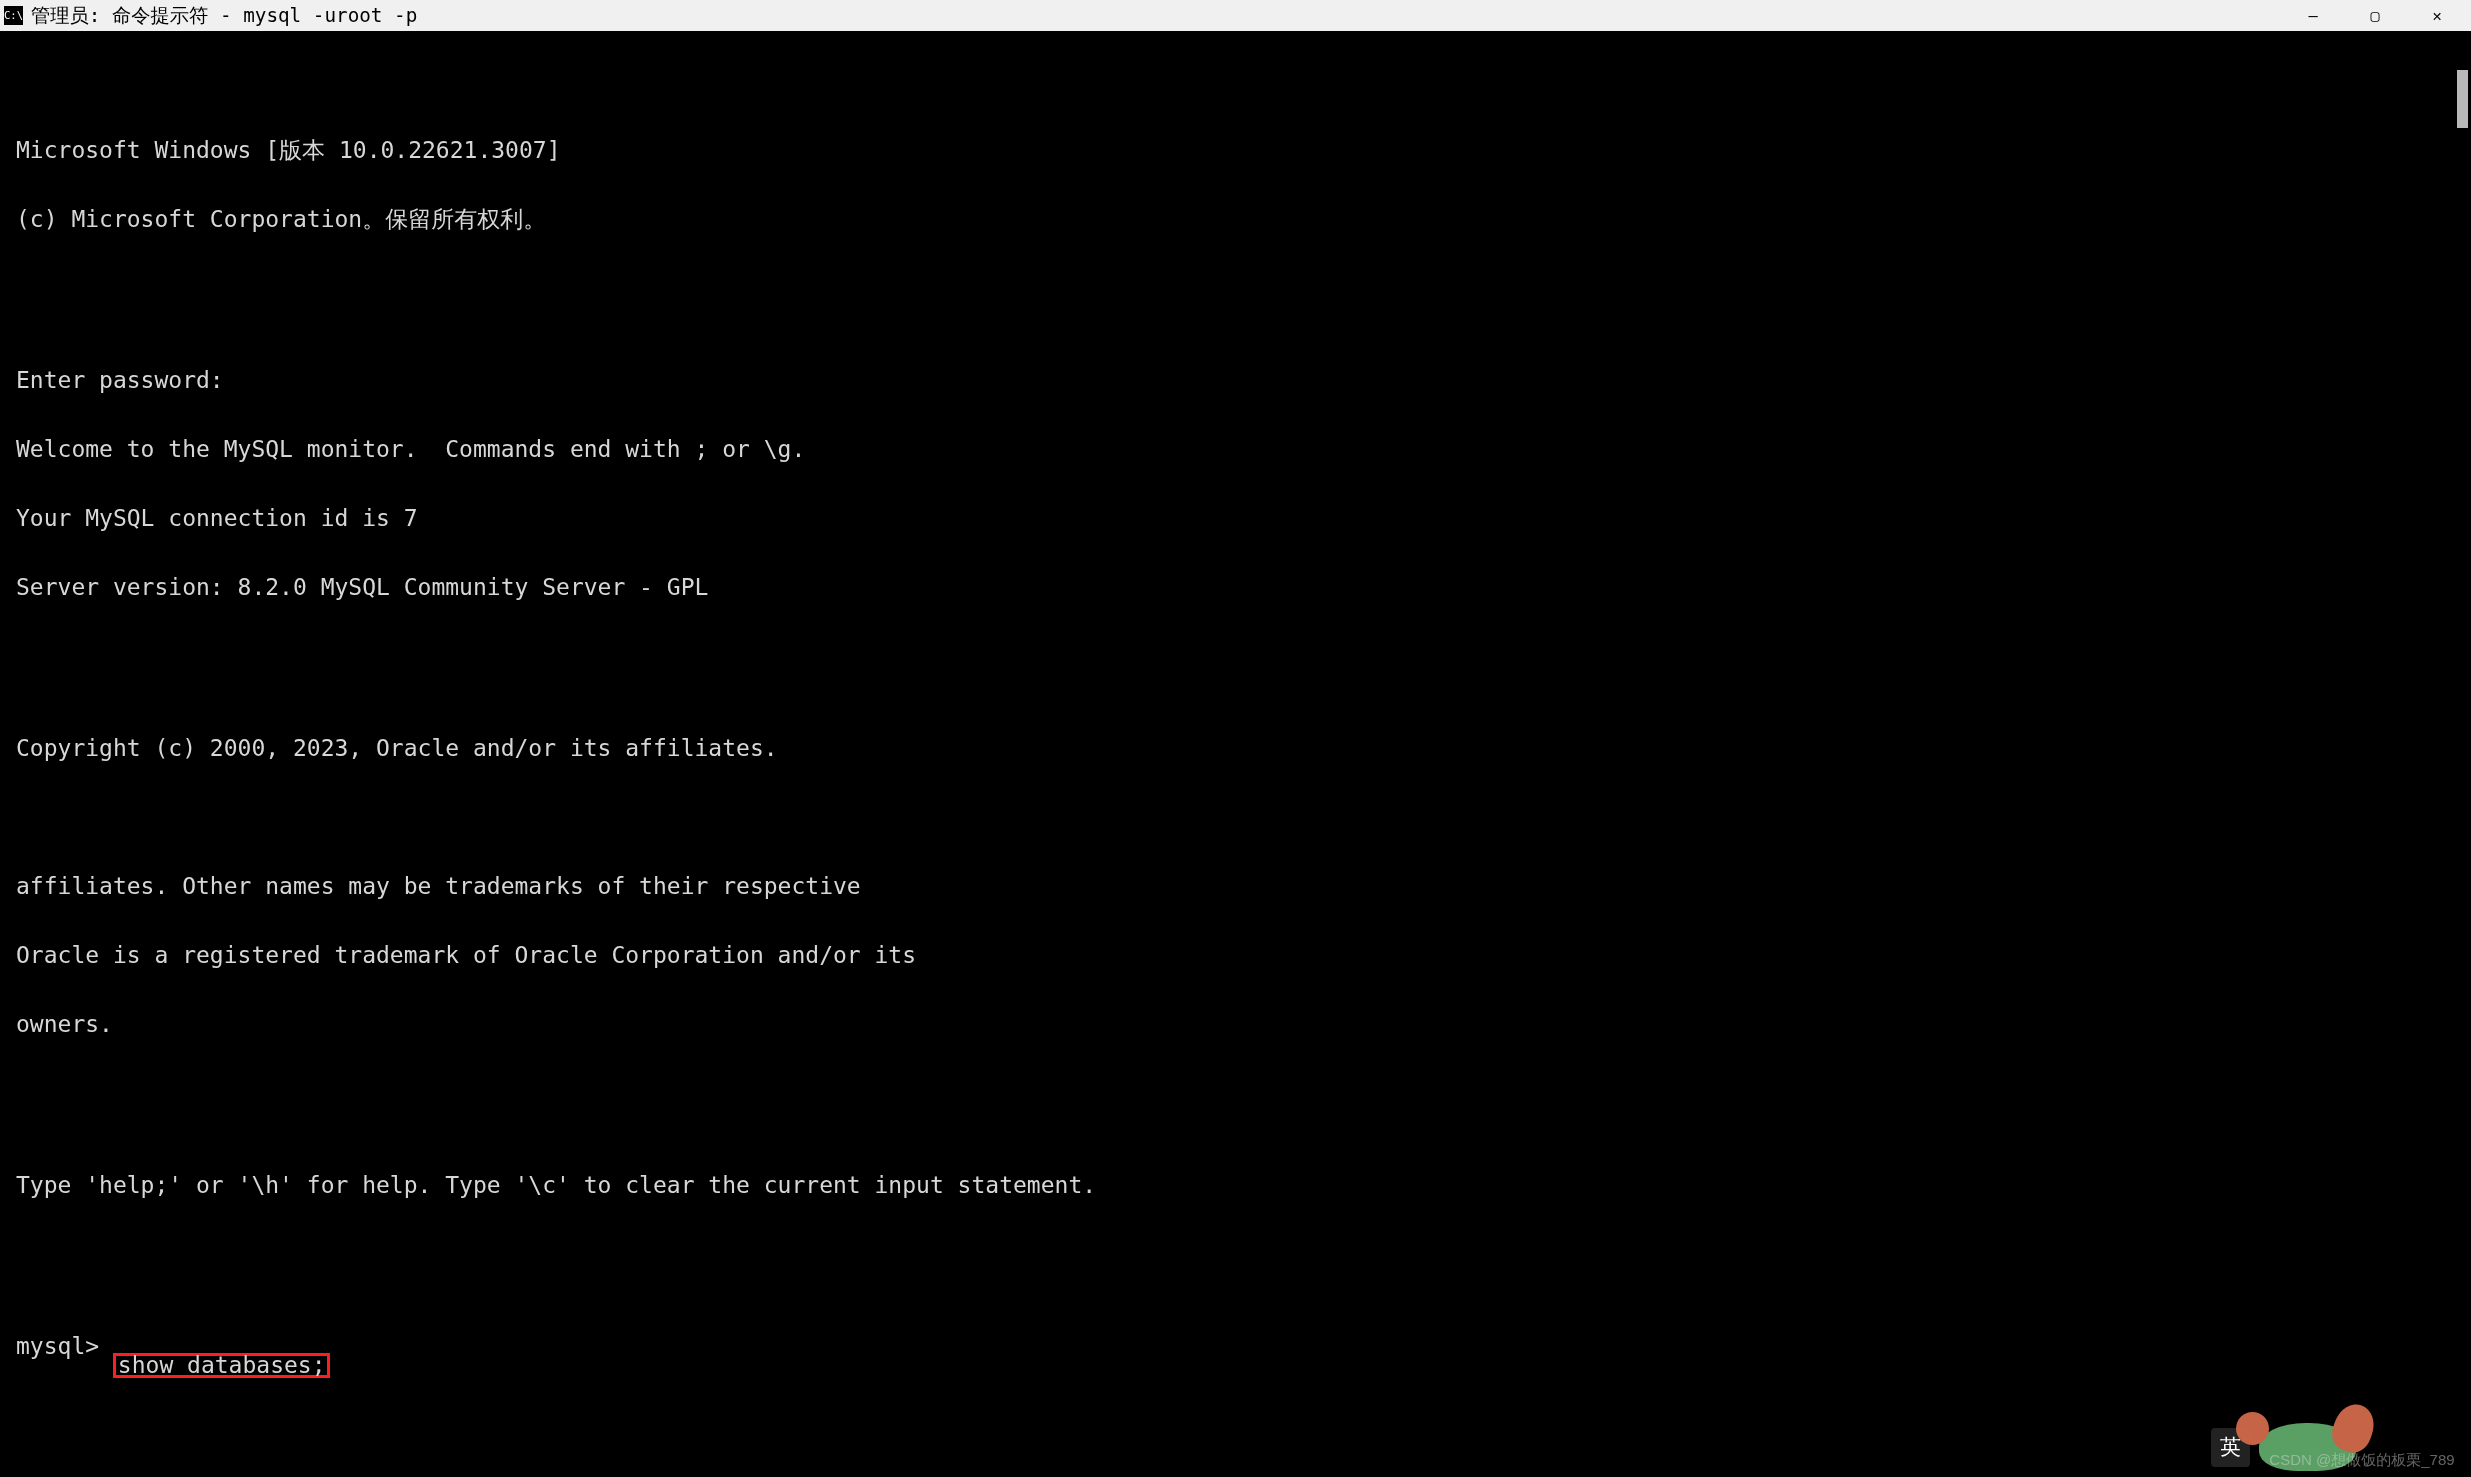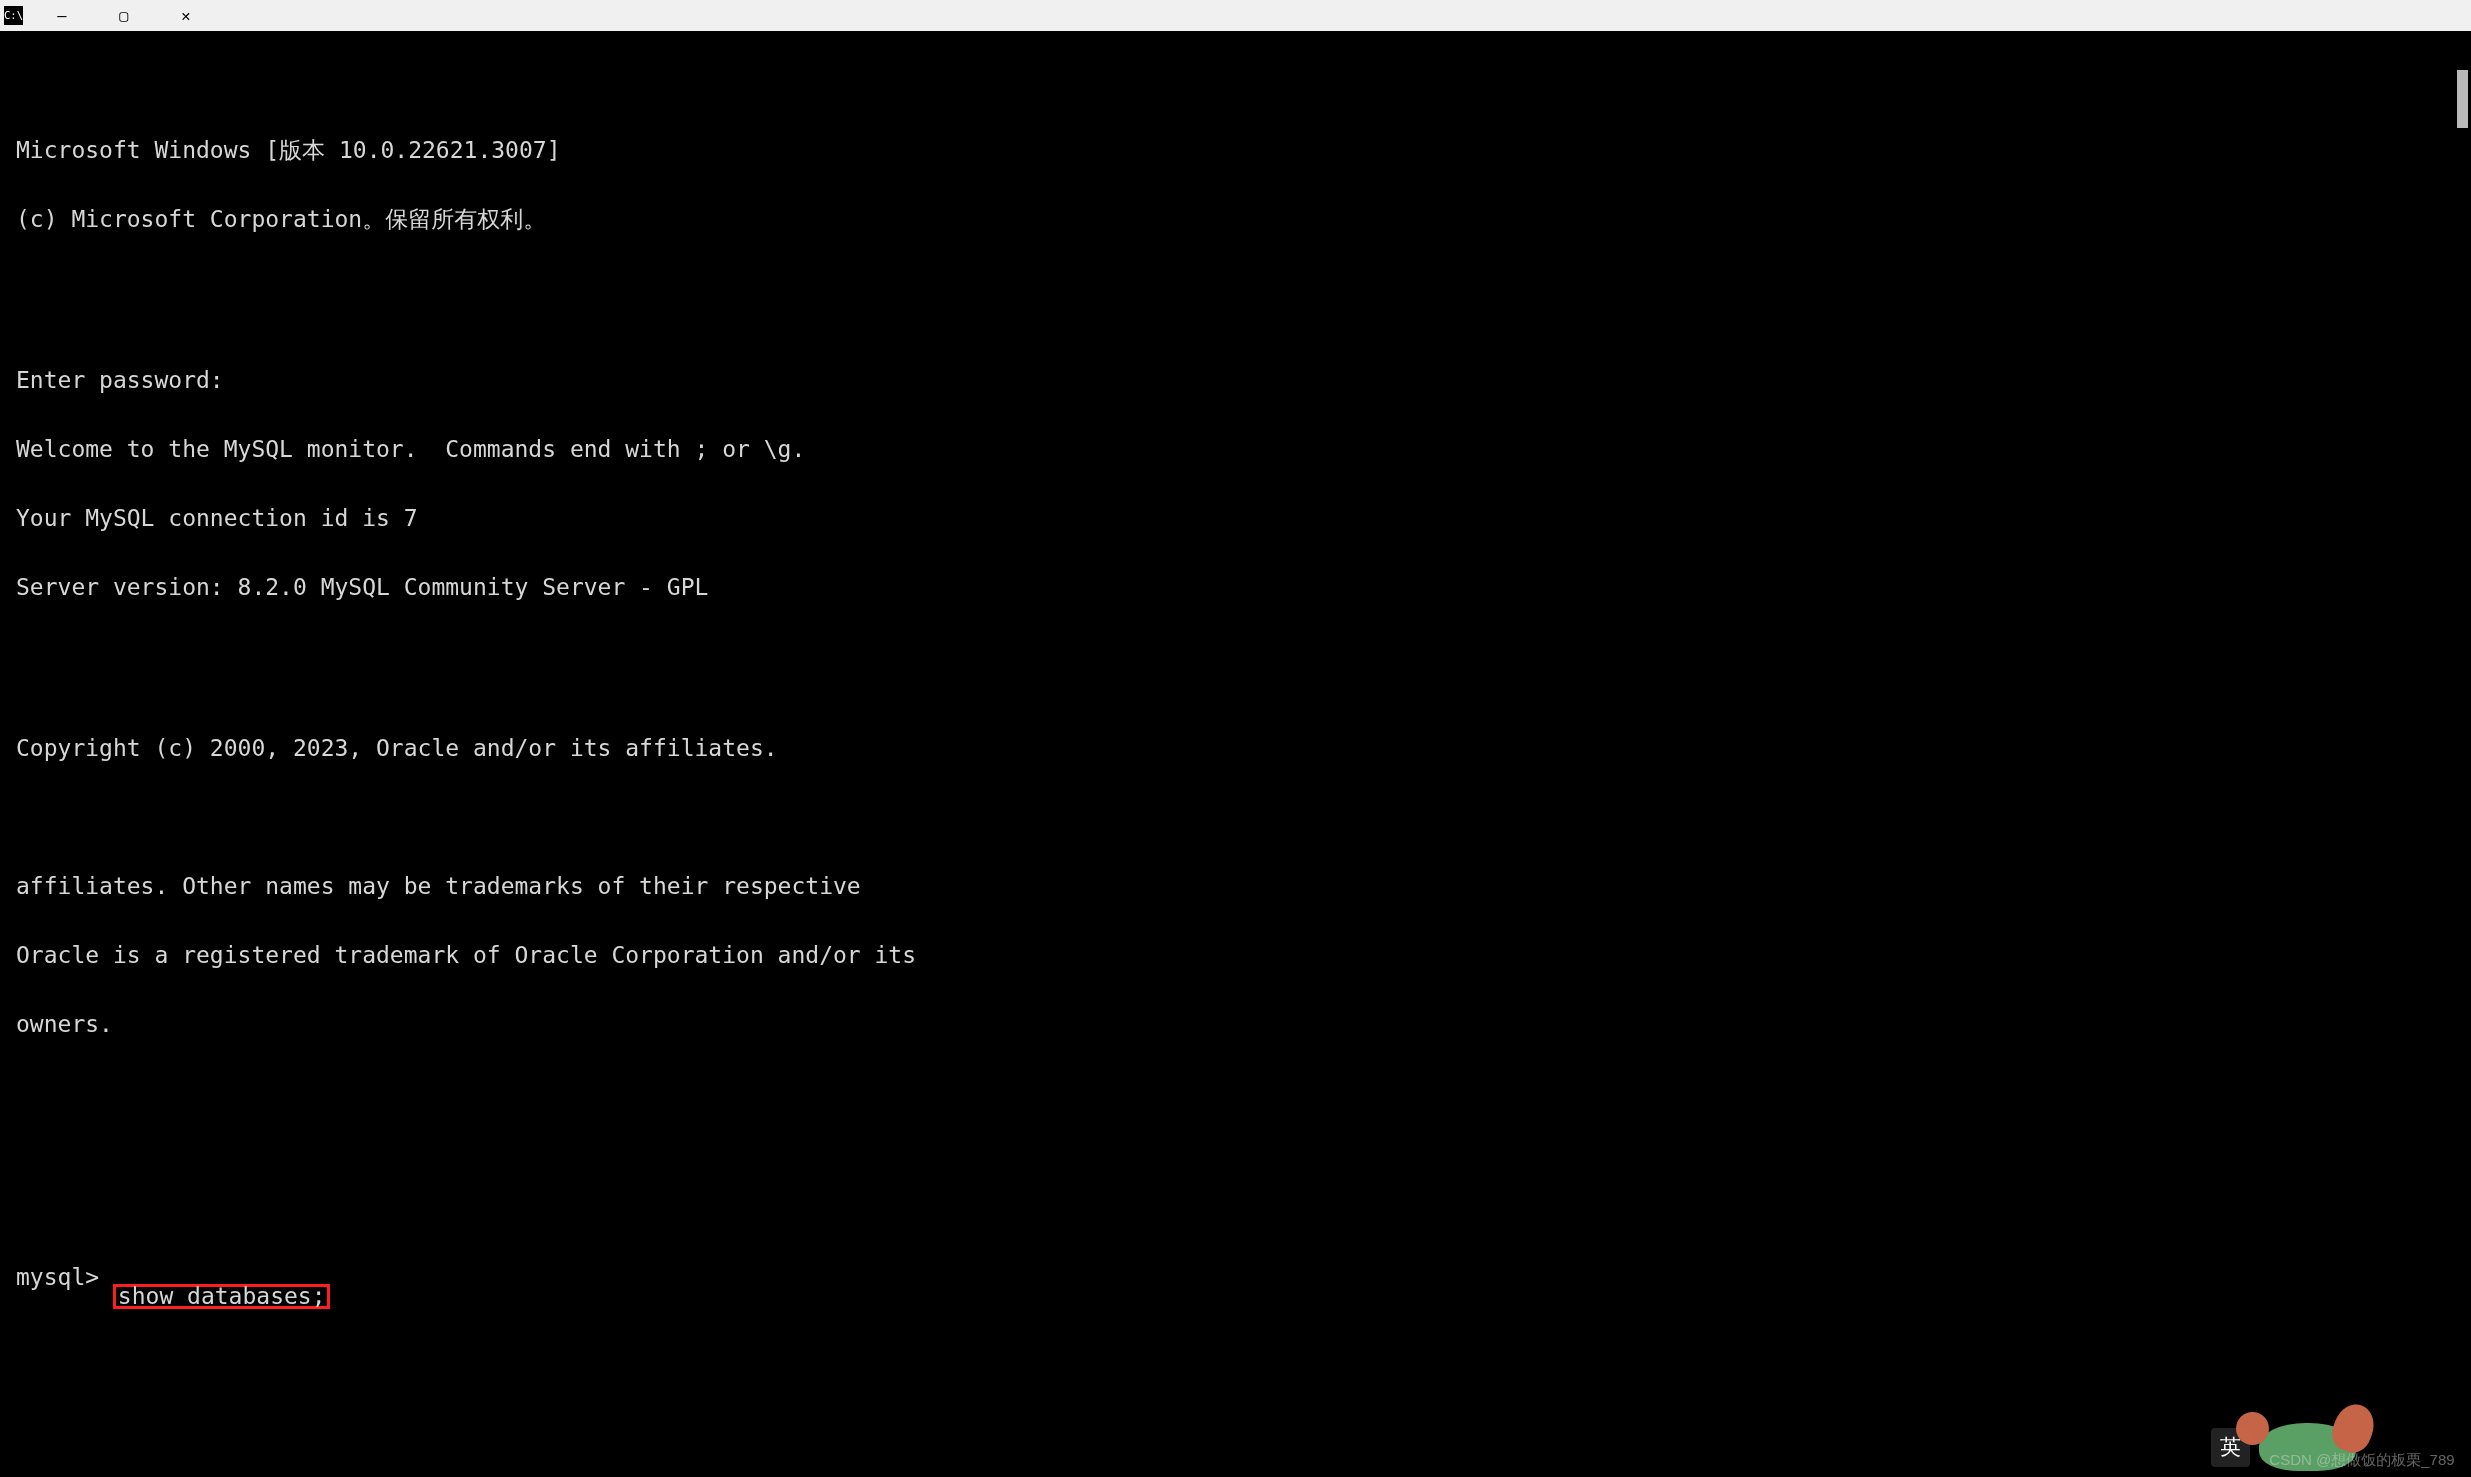--- a/index.html
+++ b/index.html
@@ -105,20 +105,21 @@
     background:#d06a4a;
     border-radius:50% 50% 40% 40%;
     transform:rotate(20deg);
   }
 </style>
 </head>
 <body>
 
 <div class="titlebar">
   <div class="icon">C:\</div>
+  <div class="title">管理员: 命令提示符 - mysql  -uroot -p</div>
   <div class="btn">—</div>
   <div class="btn">▢</div>
   <div class="btn">✕</div>
 </div>
 
 <div class="terminal">
   <div class="scrollbar"></div>
 
   <div class="line">Microsoft Windows [版本 10.0.22621.3007]</div>
   <div class="line">(c) Microsoft Corporation。保留所有权利。</div>
@@ -130,20 +131,21 @@
   <div class="line">Server version: 8.2.0 MySQL Community Server - GPL</div>
   <div class="line">&nbsp;</div>
 
   <div class="line">Copyright (c) 2000, 2023, Oracle and/or its affiliates.</div>
   <div class="line">&nbsp;</div>
   <div class="line">affiliates. Other names may be trademarks of their respective</div>
   <div class="line">Oracle is a registered trademark of Oracle Corporation and/or its</div>
   <div class="line">owners.</div>
   <div class="line">&nbsp;</div>
 
+  <div class="line">Type 'help;' or '\h' for help. Type '\c' to clear the current input statement.</div>
   <div class="line">&nbsp;</div>
 
   <div class="line"><span>mysql&gt;</span> <span class="hl">show databases;</span></div>
 
   
   
   
   
   
   

